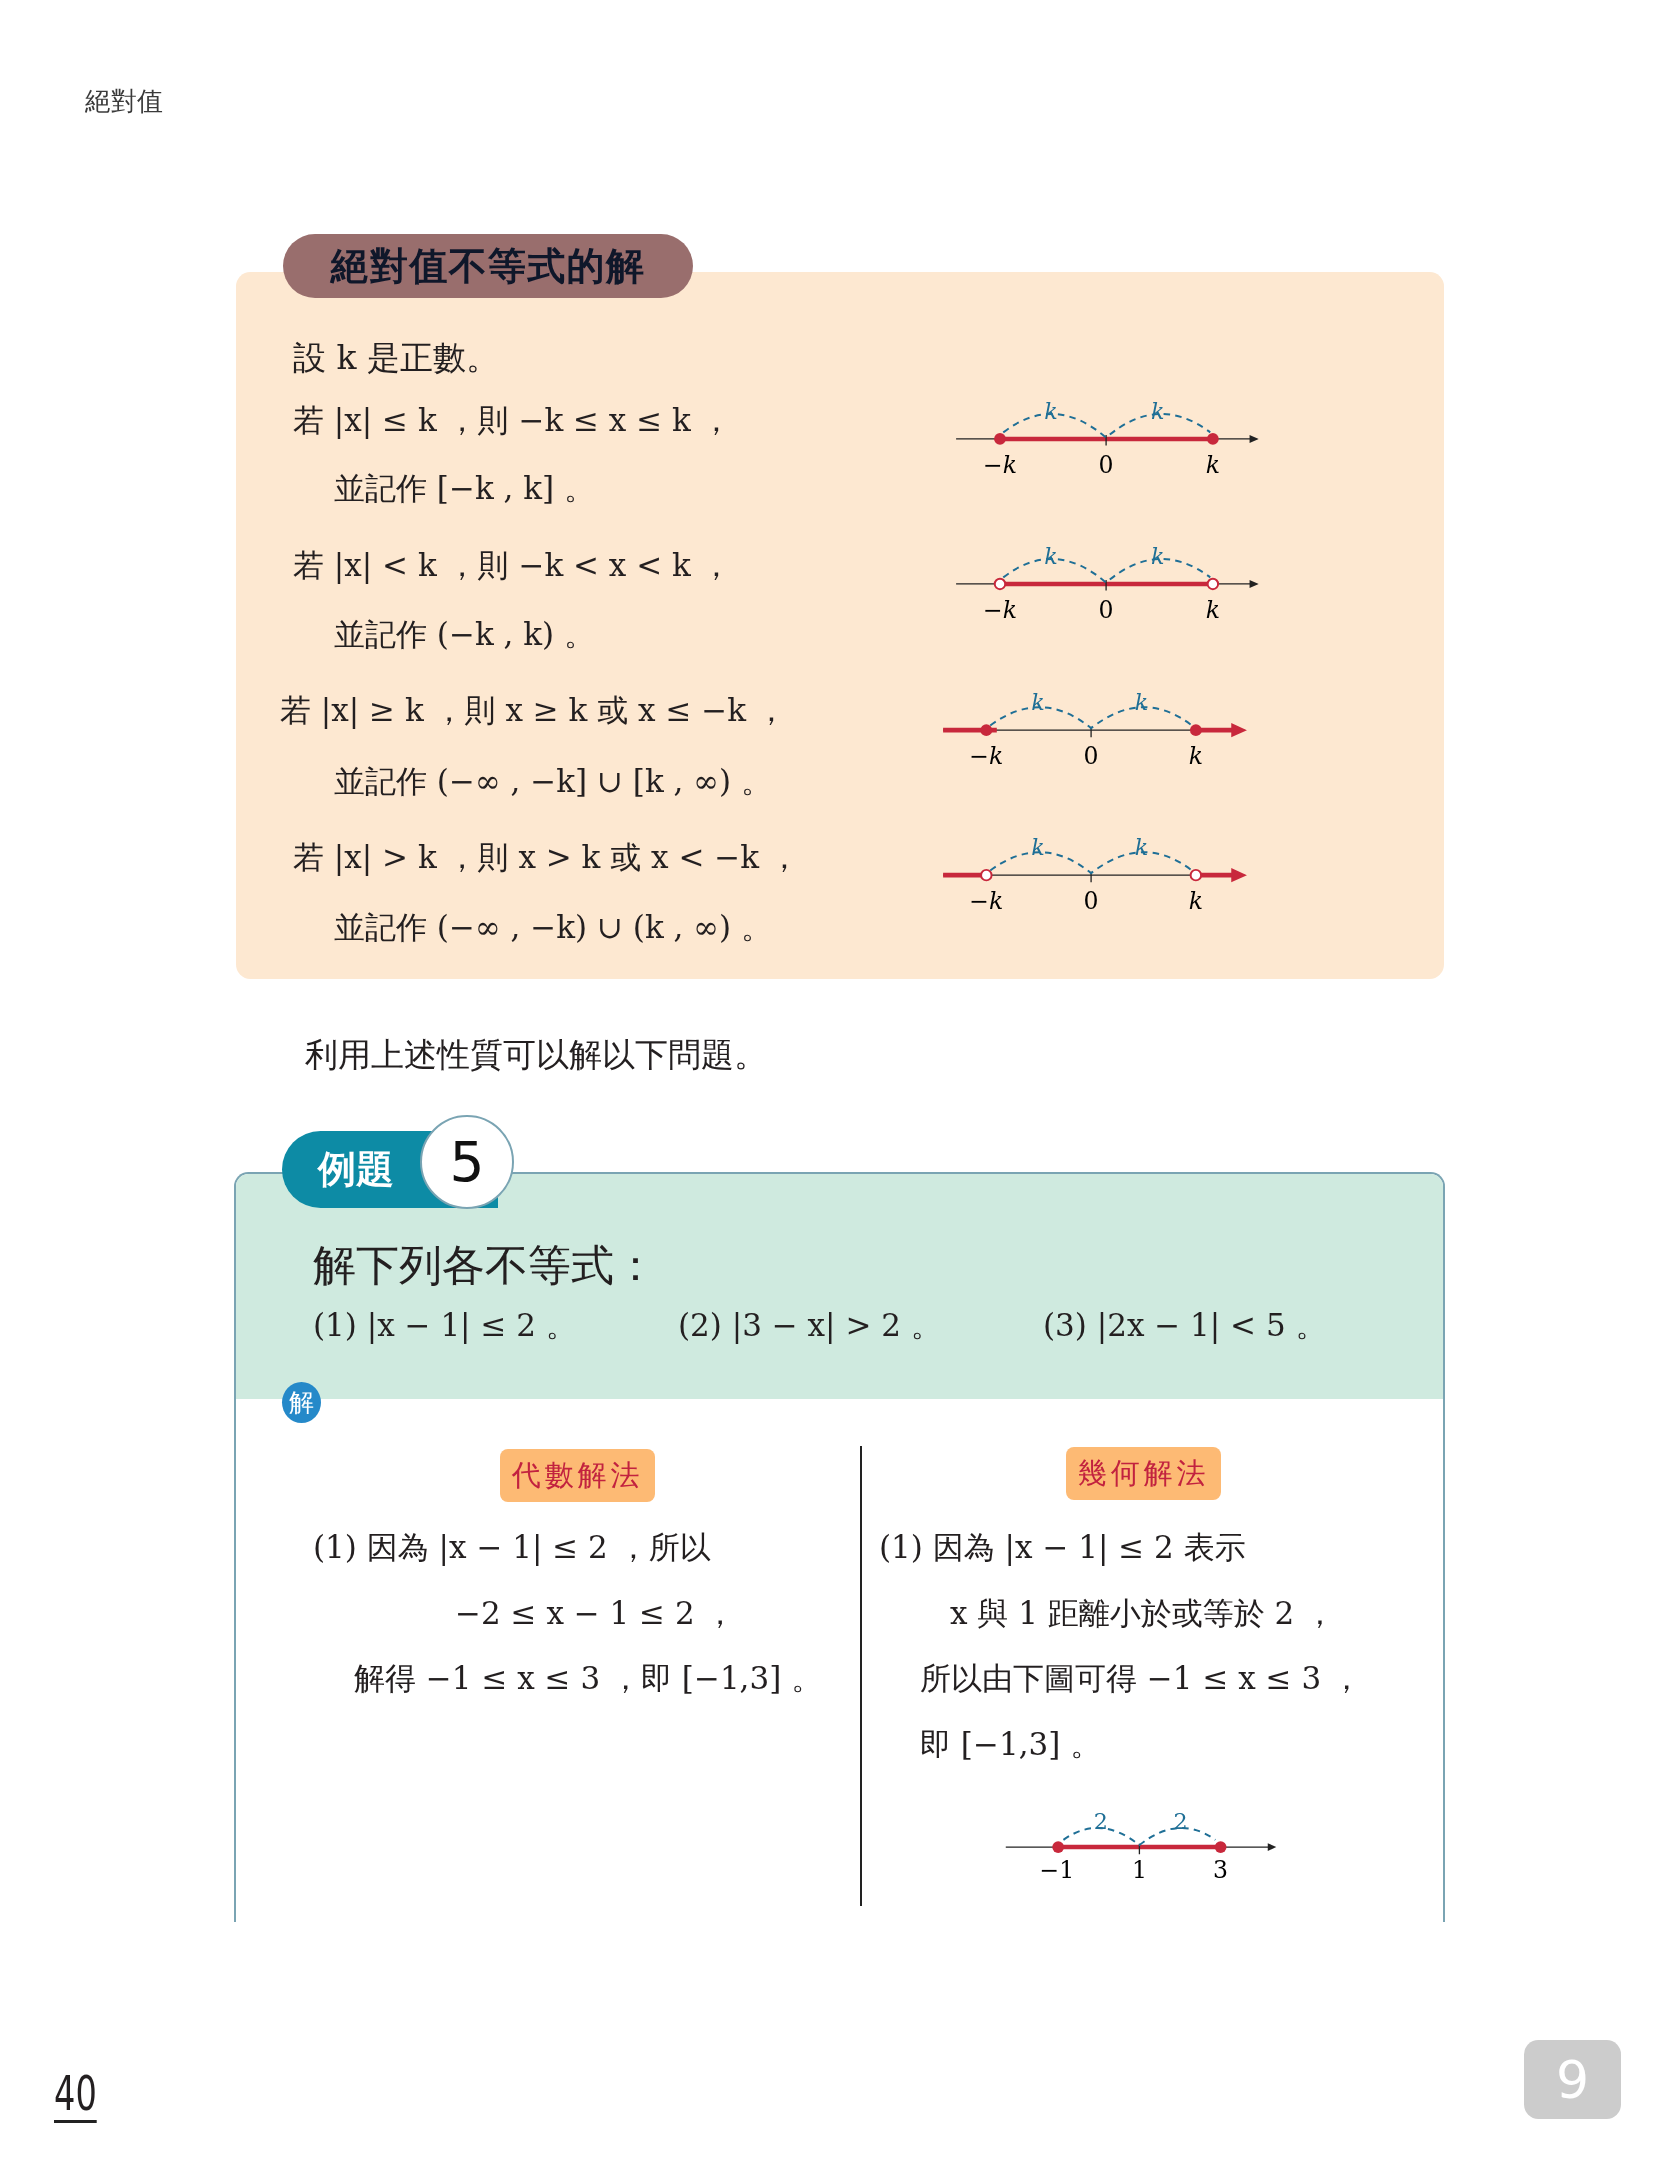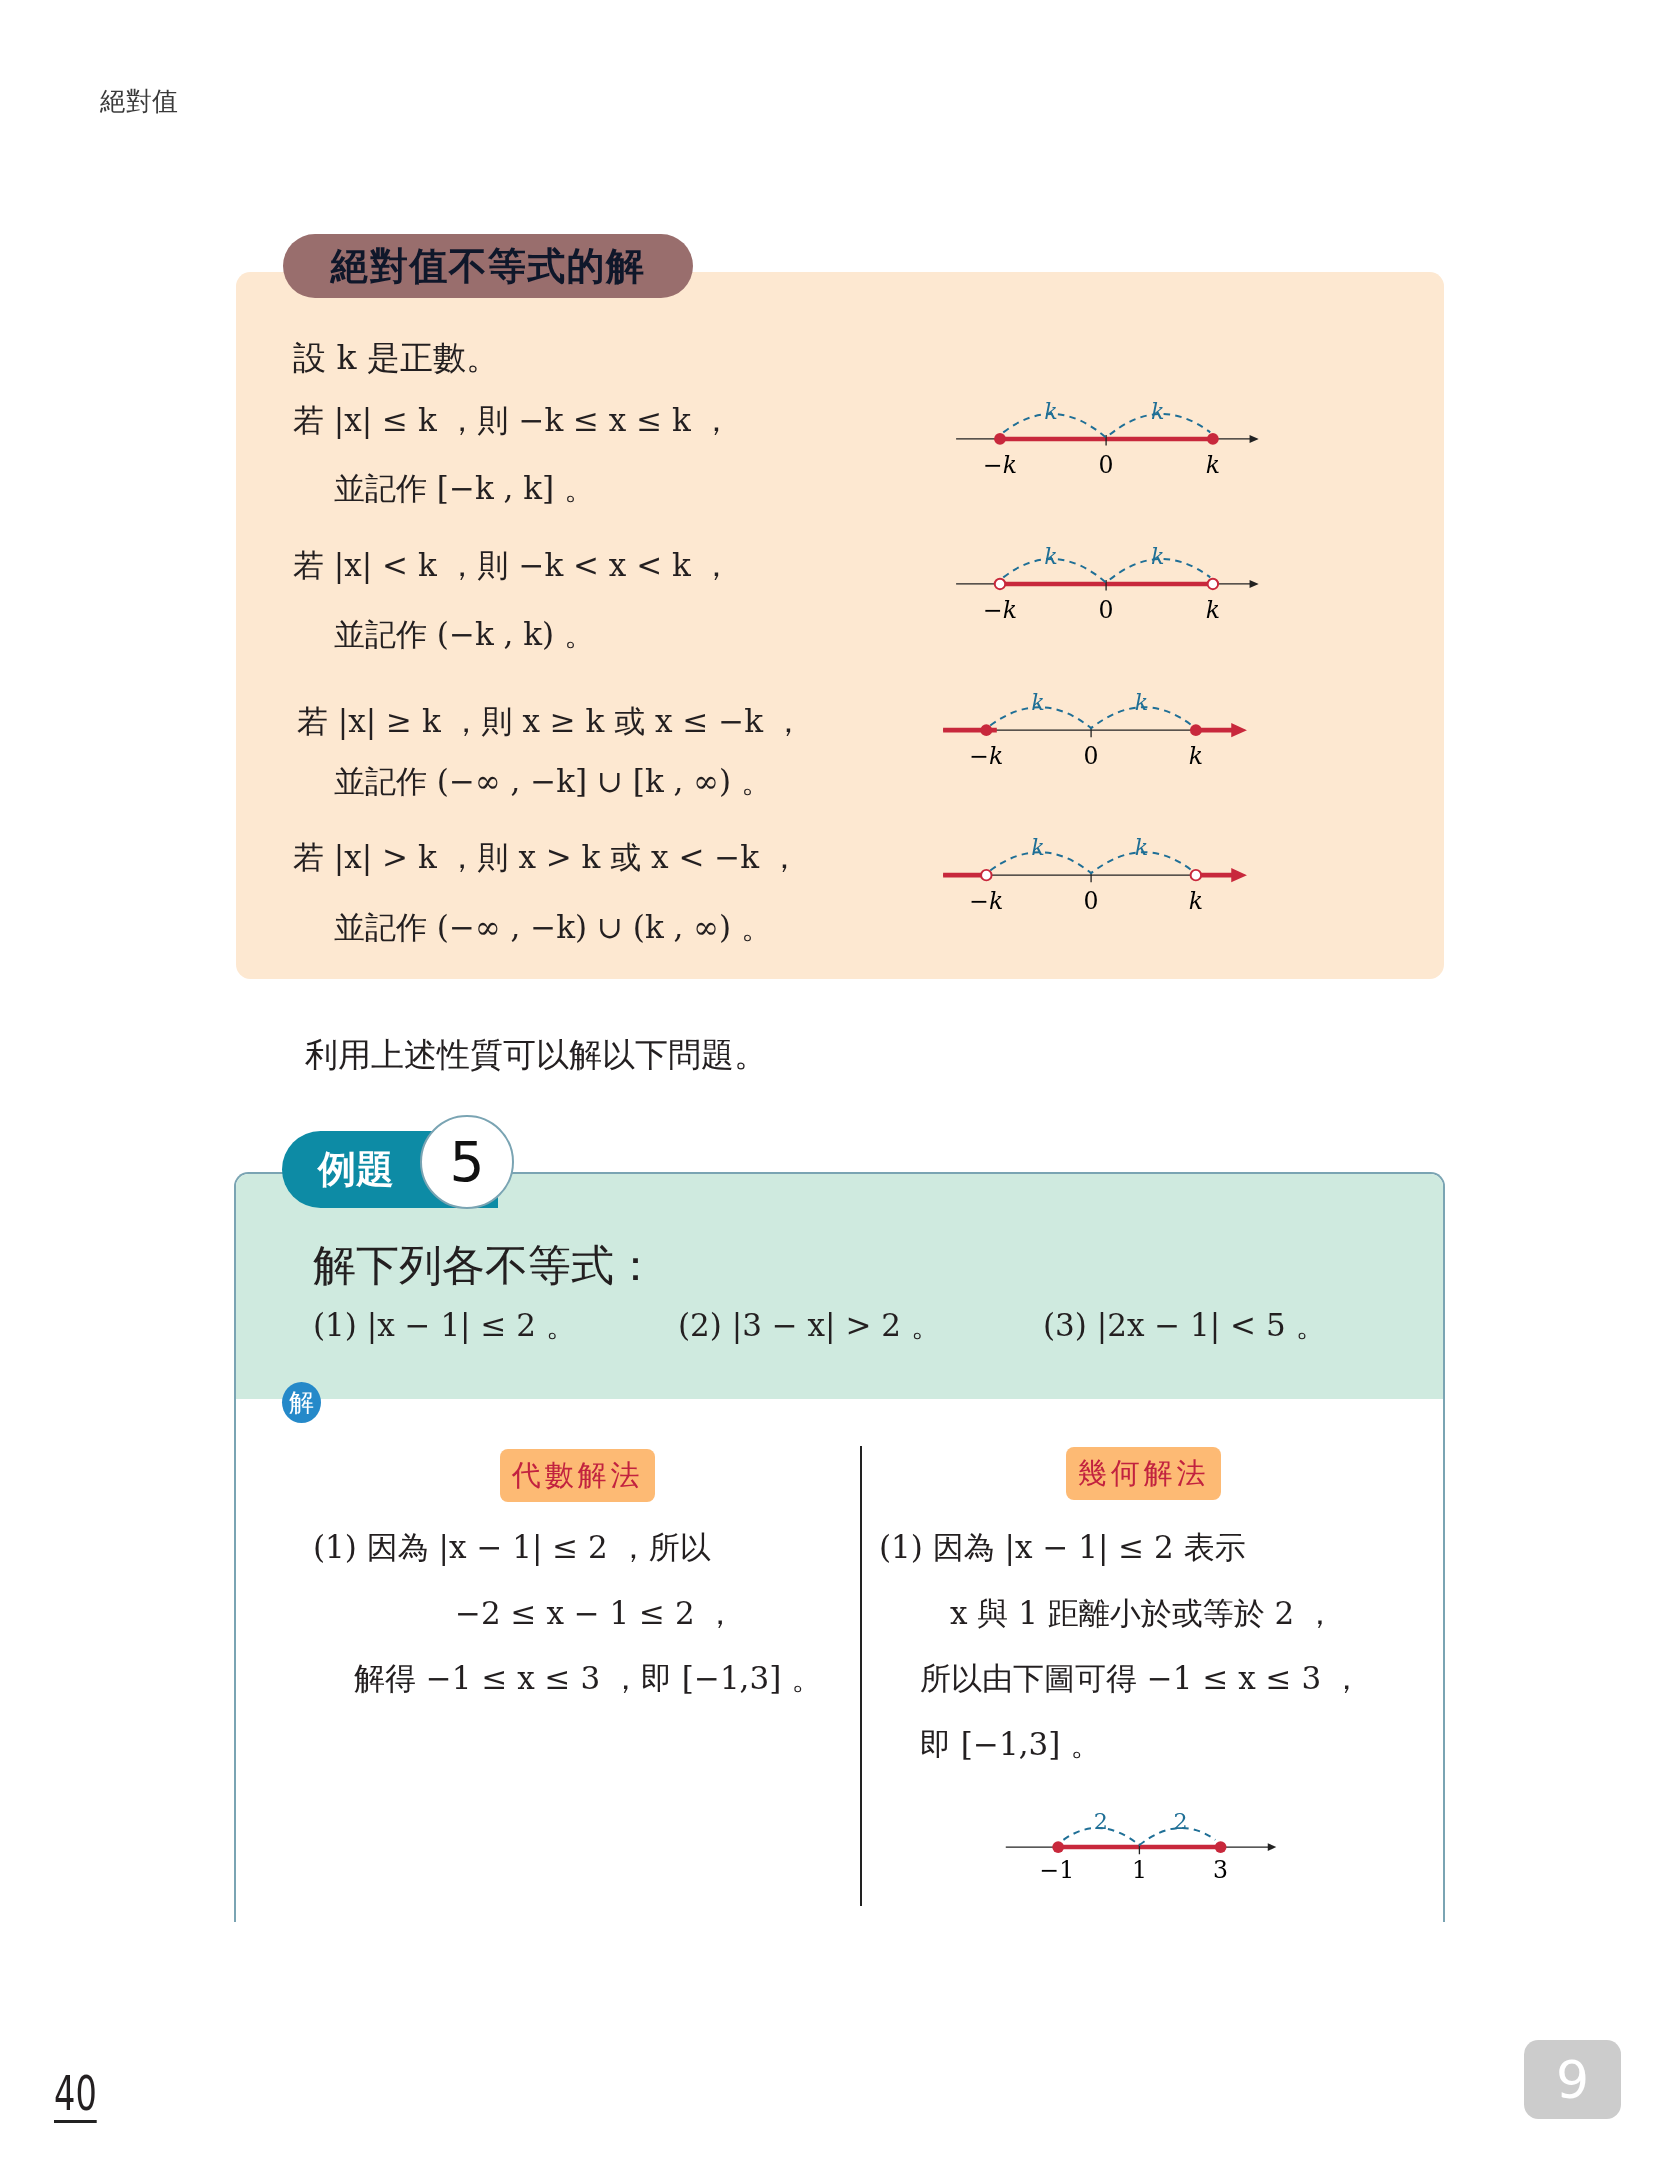--- a/index.html
+++ b/index.html
@@ -2,21 +2,21 @@
 <html style="font-size:10.5px"><head>
 <meta charset="utf-8">
 <style>
   html, body { margin: 0; padding: 0; }
   body {
     width: 1676px; height: 2183px; position: relative; overflow: hidden;
     background: #ffffff; color: #231f20;
     font-family: "DejaVu Serif", "Liberation Serif", serif;
   }
   .abs { position: absolute; }
-  .header { left: 100px; top: 84px; font-size: 26px; font-family: Liberation Serif, serif; color: #3a3a3a; }
+  .header { left: 85px; top: 84px; font-size: 26px; font-family: Liberation Serif, serif; color: #3a3a3a; }
   .peach-box { left: 236px; top: 272px; width: 1208px; height: 707px; background: #fde8d1; border-radius: 14.4px; }
   .title-pill { left: 283px; top: 234px; width: 410px; height: 64px; background: #996e6d; border-radius: 37px;
     color: #0f172a; font-size: 38px; font-family: "DejaVu Sans", sans-serif; font-weight: bold;
     display: flex; align-items: center; justify-content: center; letter-spacing: 1.3px; }
   .t { font-size: 31px; white-space: nowrap; line-height: 1; }
   .intro { left: 305px; top: 1038px; font-size: 33px; text-align: center; }
   .teal-box { left: 234px; top: 1172px; width: 1211px; height: 750px; border: 2.6px solid #7aa4b3; border-bottom: none;
     border-radius: 14.4px 14.4px 0 0; box-sizing: border-box; background: #fff; overflow: hidden; }
   .teal-fill { position: absolute; left: 0; top: 0; right: 0; height: 225px; background: #cfeadf; }
   .ex-pill { left: 282px; top: 1131px; width: 216px; height: 77px; background: #0d8ba5; border-radius: 39px 0 0 39px;
@@ -41,21 +41,21 @@
 <div class="abs title-pill">絕對值不等式的解</div>
 
 <div class="abs t" style="left:293px;top:341px;font-size:33px;">設 k 是正數。</div>
 
 <div class="abs t" style="left:293px;top:405px;">若 |x| ≤ k ，則 −k ≤ x ≤ k ，</div>
 <div class="abs t" style="left:334px;top:473px;">並記作 [−k , k] 。</div>
 
 <div class="abs t" style="left:293px;top:550px;">若 |x| &lt; k ，則 −k &lt; x &lt; k ，</div>
 <div class="abs t" style="left:334px;top:619px;">並記作 (−k , k) 。</div>
 
-<div class="abs t" style="left:297px;top:695px;margin-top:11px;">若 |x| ≥ k ，則 x ≥ k 或 x ≤ −k ，</div>
+<div class="abs t" style="left:280px;top:695px;">若 |x| ≥ k ，則 x ≥ k 或 x ≤ −k ，</div>
 <div class="abs t" style="left:334px;top:766px;">並記作 (−∞ , −k] ∪ [k , ∞) 。</div>
 
 <div class="abs t" style="left:293px;top:842px;">若 |x| &gt; k ，則 x &gt; k 或 x &lt; −k ，</div>
 <div class="abs t" style="left:334px;top:912px;">並記作 (−∞ , −k) ∪ (k , ∞) 。</div>
 
 <svg class="abs nl" style="left:943px;top:380px;" width="393" height="131" viewBox="0 0 600 200">
   <line x1="20" y1="90" x2="478" y2="90" stroke="#222" stroke-width="2"></line>
   <polygon points="482,90 468,84 468,96" fill="#222"></polygon>
   <line x1="87" y1="90" x2="412" y2="90" stroke="#c8283c" stroke-width="7"></line>
   <line x1="249" y1="84" x2="249" y2="100" stroke="#222" stroke-width="2"></line>

